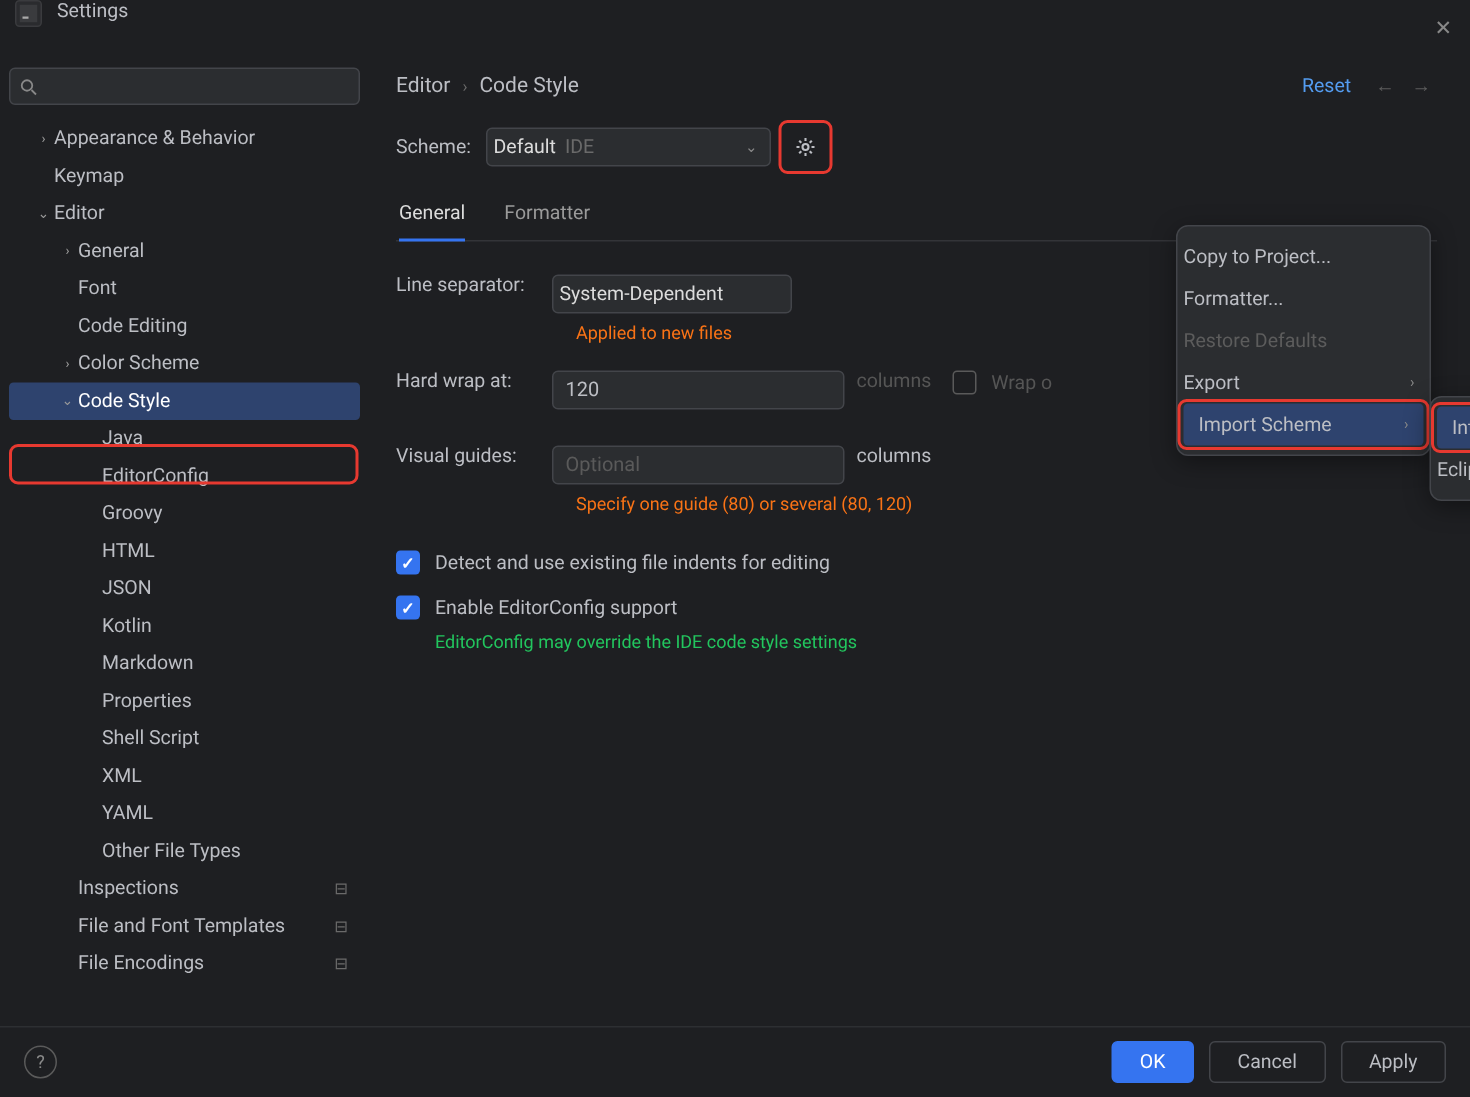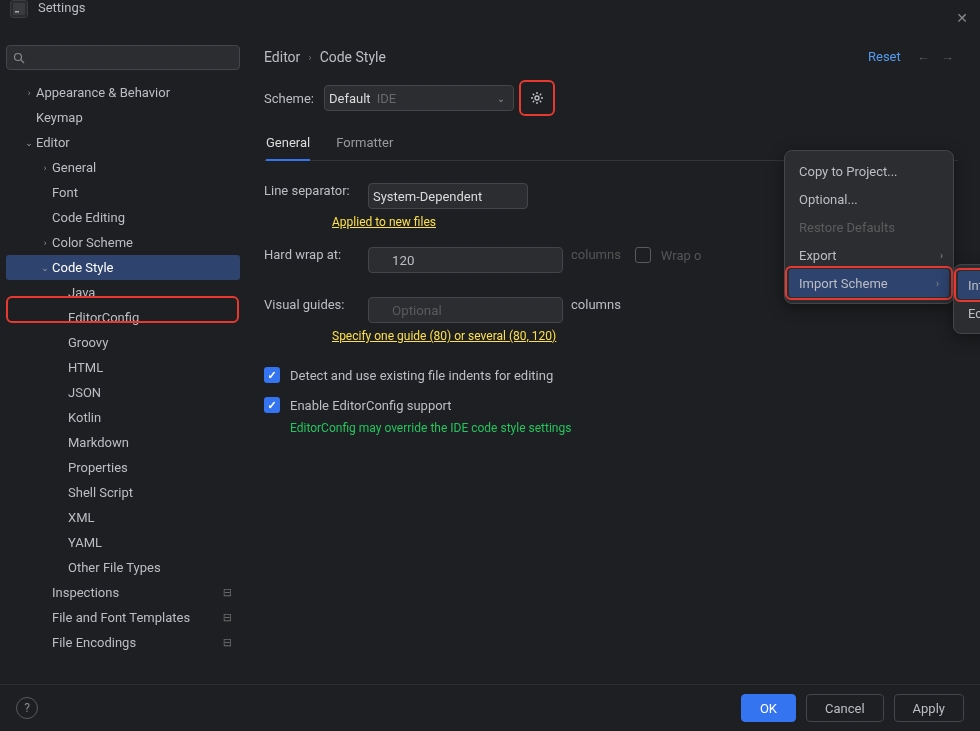--- a/index.html
+++ b/index.html
@@ -35,29 +35,29 @@
 .scheme-sel .hint { color:#6a6a6a; margin-left:6px;}
 .scheme-sel .dd { position:absolute; right:8px; color:#8a8a8a; font-size:10px;}
 .gear-btn { width:26px; height:26px; display:flex; align-items:center; justify-content:center; border-radius:4px; cursor:pointer; position:relative;}
 .gear-highlight { position:absolute; inset:-5px; border:2.5px solid #e73930; border-radius:6px;}
 .tabs { display:flex; gap:26px; border-bottom:1px solid #333438; margin-bottom:22px; padding:0 2px;}
 .tab { padding:0 0 10px 0; cursor:pointer; color:#9a9a9a; position:relative;}
 .tab.active { color:#dcdcdc;}
 .tab.active::after { content:""; position:absolute; left:0; right:0; bottom:-1px; height:2px; background:#3574f0;}
 .form-row { display:flex; align-items:flex-start; margin-bottom:6px;}
 .form-label { width:104px; color:#bcbec4;}
-.text-input { height:26px; background:#2b2d30; border:1px solid #43454a; border-radius:4px; color:#bcbec4; padding:0 23px; outline:none;}
-.hint-text { font-size:12px; color:#fde047; margin-left:68px; margin-bottom:18px;text-decoration:underline;}
+.text-input { height:26px; background:#2b2d30; border:1px solid #43454a; border-radius:4px; color:#bcbec4; padding:0 8px; outline:none;}
+.hint-text { font-size:12px; color:#f97316; margin-left:120px; margin-bottom:18px;}
 .columns-lbl { margin-left:8px; color:#bcbec4;}
 .checkbox-row { display:flex; align-items:center; margin-bottom:8px;}
 .chk { width:16px; height:16px; background:#3574f0; border-radius:3px; margin-right:10px; display:flex; align-items:center; justify-content:center; color:#fff; font-size:11px; font-weight:bold;}
 .chk-empty { width:16px; height:16px; border:1px solid #5a5a5a; border-radius:3px; margin-right:10px; background:transparent;}
 .hint-text2 { font-size:12px; color:#22c55e; margin-left:26px;}
 .popup { position:absolute; background:#2b2d30; border:1px solid #43454a; border-radius:8px; box-shadow:0 4px 16px rgba(0,0,0,0.4); padding:6px 0; z-index:10;}
-.popup-item { height:28px; display:flex; align-items:center; padding:0 14px; cursor:pointer; white-space:nowrap; position:relative;}
+.popup-item { height:28px; display:flex; align-items:center; padding:0 4px; cursor:pointer; white-space:nowrap; position:relative;}
 .popup-item.disabled { color:#5c5c5c; cursor:default;}
 .popup-item.hovered { background:#2e436e; border-radius:3px; margin:0 4px; padding:0 10px;}
 .popup-item .sub-chev { position:absolute; right:10px; color:#8a8a8a; font-size:10px;}
 .popup1 { left:538px; top:115px; width:170px;}
 .popup2 { left:707px; top:229px; width:214px;}
 .footer { position:absolute; left:0; right:0; bottom:0; height:47px; border-top:1px solid #2d2f32; display:flex; align-items:center; padding:0 16px; gap:10px;}
 .help-circle { width:22px; height:22px; border:1.5px solid #5a5a5a; border-radius:50%; display:flex; align-items:center; justify-content:center; color:#8a8a8a; cursor:pointer; font-size:12px;}
 .footer-spacer { flex:1; }
 .btn { height:28px; padding:0 18px; border-radius:4px; border:1px solid #43454a; background:transparent; color:#bcbec4; cursor:pointer; font-size:13px;}
 .btn.primary { background:#3574f0; border-color:#3574f0; color:#fff;}
@@ -260,21 +260,21 @@
       <span class="chk">✓</span>
       <span>Enable EditorConfig support</span>
     </div>
     <div class="hint-text2">EditorConfig may override the IDE code style settings</div>
 
     <div class="popup popup1" id="popup1">
         <div class="popup-item">
           <span>Copy to Project...</span>
         </div>
         <div class="popup-item">
-          <span>Optional...</span>
+          <span>Formatter...</span>
         </div>
         <div class="popup-item disabled">
           <span>Restore Defaults</span>
         </div>
         <div class="popup-item">
           <span>Export</span>
           <span class="sub-chev">›</span>
         </div>
         <div class="popup-item hovered" style="position: relative;">
           <span>Import Scheme</span>

